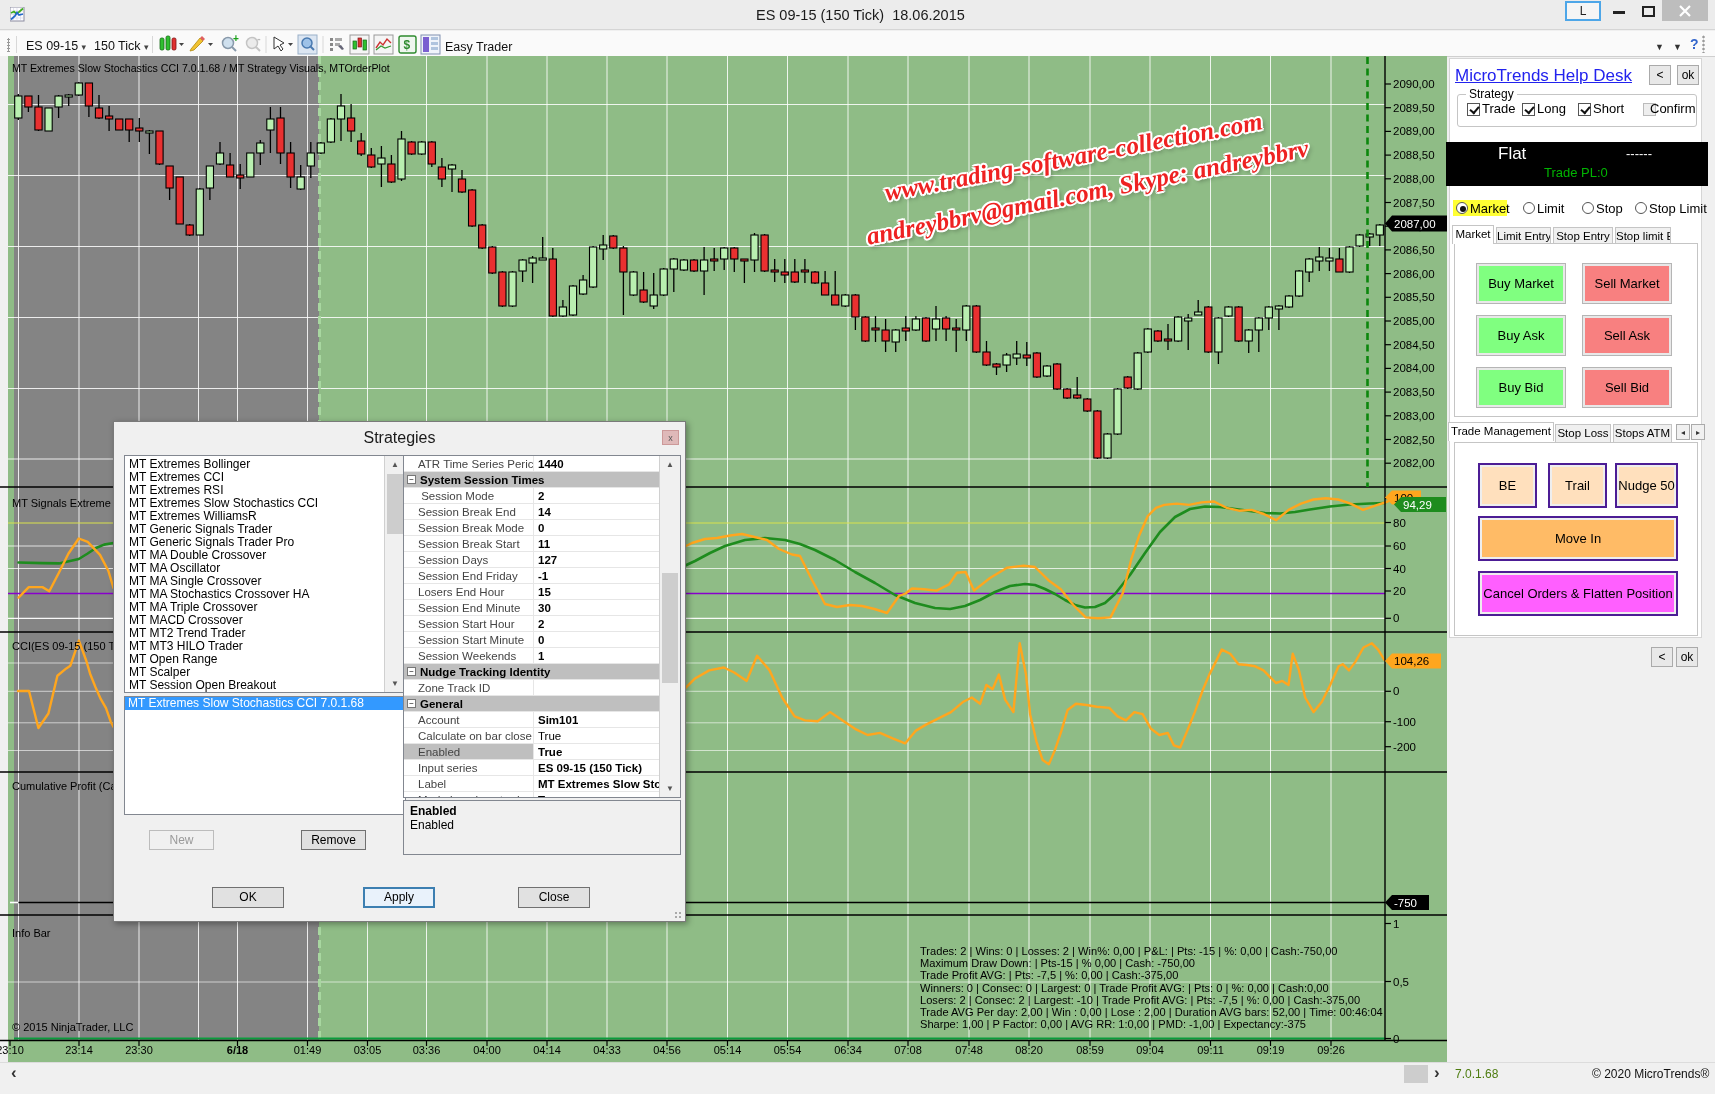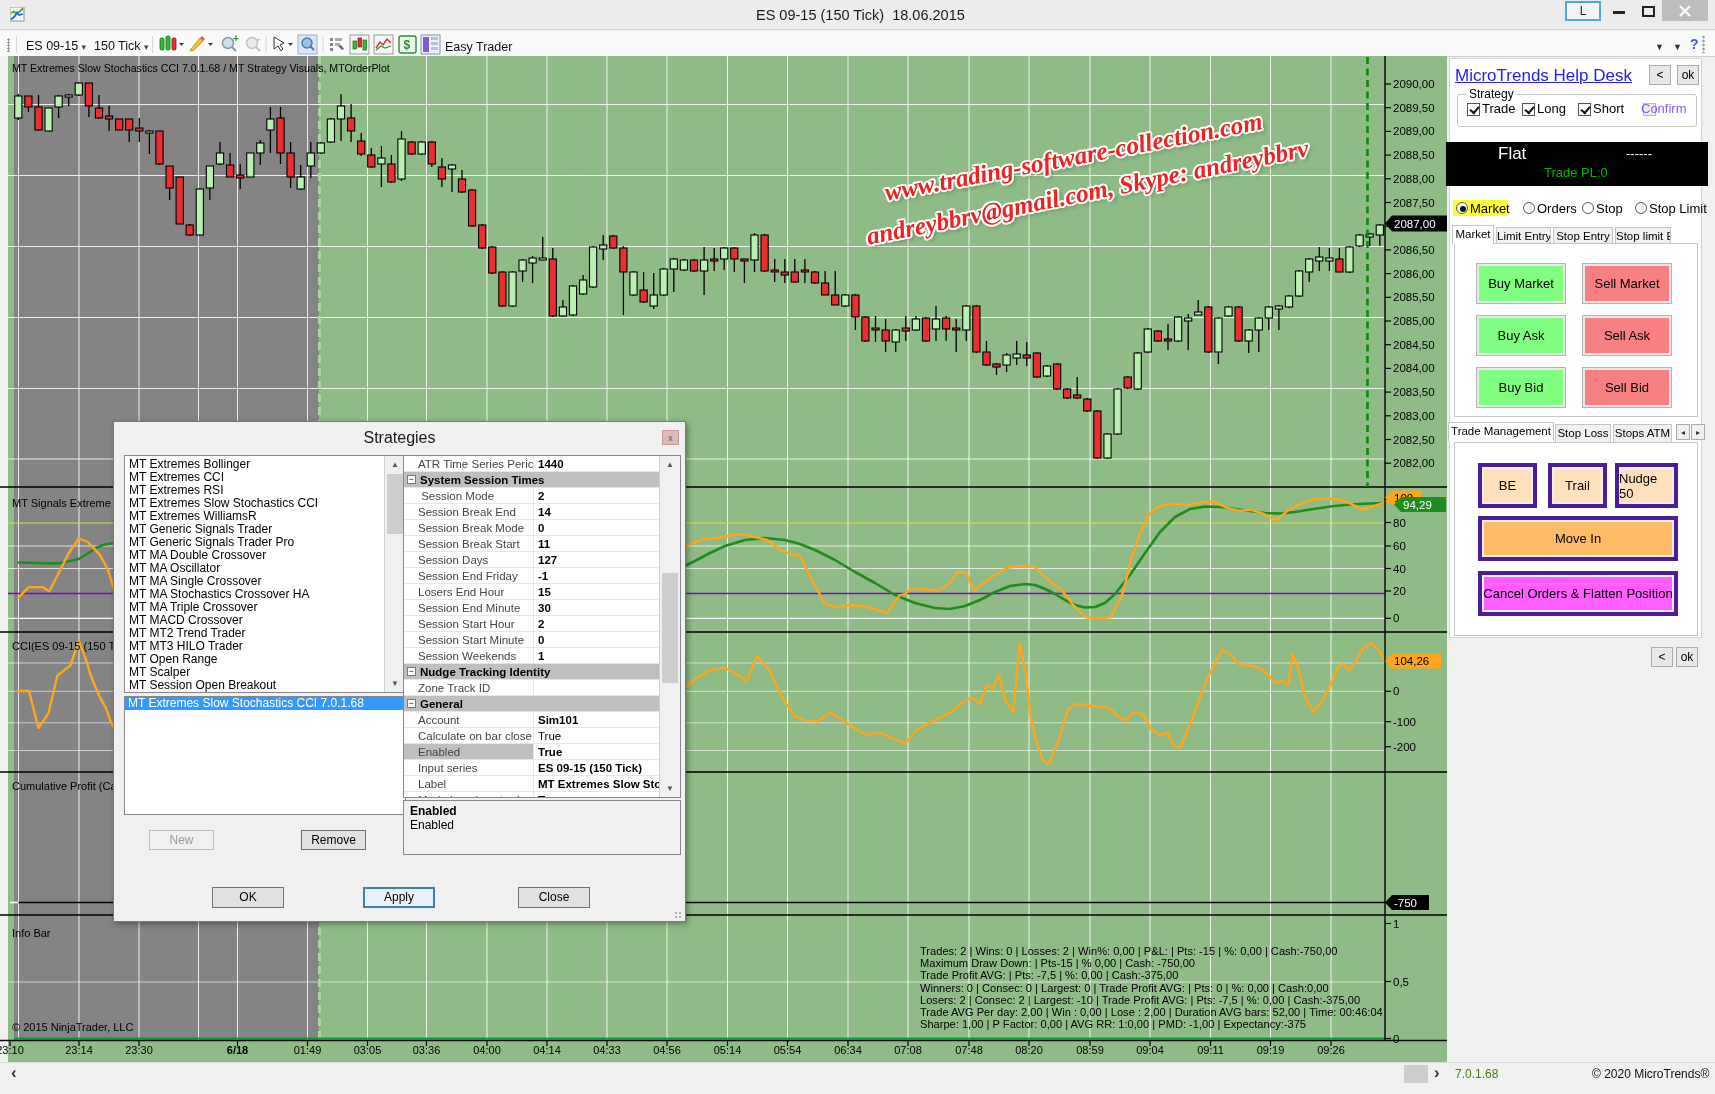--- a/index.html
+++ b/index.html
@@ -19,21 +19,21 @@
 .cblbl {position:absolute;top:6px;font-size:13px}
 .rb {position:absolute;width:12px;height:12px;border:1px solid #555;border-radius:50%;background:#fff}
 .rbsel:after {content:"";position:absolute;left:2.5px;top:2.5px;width:6px;height:6px;border-radius:50%;background:#111}
 .rblbl {position:absolute;font-size:13px}
 .tab {position:absolute;height:18px;background:#f0f0f0;border:1px solid #c5c5c5;border-bottom:none;font-size:11.5px;text-align:center;line-height:17px;white-space:nowrap;overflow:hidden}
 .tabsel {background:#fff;height:19px;z-index:2}
 .sq {position:absolute;width:14px;height:16px;background:#f0f0f0;border:1px solid #aaa;font-size:8px;text-align:center;line-height:15px;color:#333}
 .big {position:absolute;width:90px;height:41px;border:1px solid #b5b5b5;box-shadow:inset 0 0 0 2px #e8e8e8;font-size:13px;display:flex;align-items:center;justify-content:center}
 .bgreen {background:#80ff80}
 .bred {background:#f88080}
-.peach {position:absolute;height:45px;background:#ffe0bd;border:4px solid #4c1d95;box-shadow:inset 0 0 0 2px #eee;font-size:13px;display:flex;align-items:center;justify-content:center}
+.peach {position:absolute;height:45px;background:#ffe0bd;border:2px solid #4c1d95;box-shadow:inset 0 0 0 2px #eee;font-size:13px;display:flex;align-items:center;justify-content:center}
 .wm {position:absolute;font-family:"Liberation Serif",serif;font-style:italic;font-weight:bold;color:#e22;z-index:20;white-space:nowrap;transform-origin:left center;
  text-shadow:-1.5px -1.5px 0 #fff,1.5px -1.5px 0 #fff,-1.5px 1.5px 0 #fff,1.5px 1.5px 0 #fff,0 -2px 0 #fff,0 2px 0 #fff,-2px 0 0 #fff,2px 0 0 #fff,2px 3px 4px rgba(0,0,0,0.4)}
 </style></head><body>
 
 <div style="position:absolute;left:0;top:0;width:1715px;height:30px;background:#ececec;border-bottom:1px solid #d5d5d5">
   <svg style="position:absolute;left:10px;top:7px" width="15" height="15">
       <rect width="14" height="14" fill="#fdfdff" stroke="#8b8ba0"></rect>
       <path d="M3.5 1 V13 M7 1 V13 M10.5 1 V13 M1 4 H13 M1 7.5 H13 M1 11 H13" stroke="#d8d8ea" stroke-width="0.7"></path>
       <polyline points="1,6 4,4.5 6,6.5 9,5 13,1.5" fill="none" stroke="#3fae1f" stroke-width="1.8"></polyline>
       <polyline points="1,12.5 5,9 7,5.5 9,8 13,7" fill="none" stroke="#2569c8" stroke-width="1.8"></polyline>
@@ -603,32 +603,32 @@
  <div class="sbtn" style="left:228px;top:7px;width:22px">ok</div>
  <div style="position:absolute;left:8px;top:36px;width:240px;height:33px;border:1px solid #c5c5c5;border-radius:3px">
    <div style="position:absolute;left:8px;top:-8px;background:#fff;padding:0 3px;font-size:12px">Strategy</div>
    <span class="cb" style="left:9px"></span>
       <span class="cblbl" style="left:24px">Trade</span>
    <span class="cb" style="left:64px"></span>
       <span class="cblbl" style="left:79px">Long</span>
    <span class="cb" style="left:120px"></span>
       <span class="cblbl" style="left:135px">Short</span>
    <span class="cbe" style="left:185px"></span>
-      <span class="cblbl" style="left:183px;color:#8b5cf6">Confirm</span>
+      <span class="cblbl" style="left:192px;color:#000000">Confirm</span>
  </div>
  <div style="position:absolute;left:-3px;top:84px;width:262px;height:44px;background:#000;color:#fff">
     <span style="position:absolute;left:52px;top:2px;font-size:17px">Flat</span>
     <span style="position:absolute;left:180px;top:4px;font-size:13px">------</span>
     <span style="position:absolute;left:98px;top:23px;font-size:13px;color:#00b400">Trade PL:0</span>
  </div>
  <div style="position:absolute;left:4px;top:142px;width:54px;height:16px;background:#ffff33"></div>
  <span class="rb rbsel" style="left:7px;top:144px"></span>
     <span class="rblbl" style="left:21px;top:143px">Market</span>
  <span class="rb" style="left:74px;top:144px"></span>
-    <span class="rblbl" style="left:88px;top:143px">Orders</span>
+    <span class="rblbl" style="left:88px;top:143px">Limit</span>
  <span class="rb" style="left:133px;top:144px"></span>
     <span class="rblbl" style="left:147px;top:143px">Stop</span>
  <span class="rb" style="left:186px;top:144px"></span>
     <span class="rblbl" style="left:200px;top:143px">Stop Limit</span>
  <div class="tab tabsel" style="left:3px;top:167px;width:42px">Market</div>
  <div class="tab" style="left:47px;top:169px;width:55px">Limit Entry</div>
  <div class="tab" style="left:104px;top:169px;width:60px">Stop Entry</div>
  <div class="tab" style="left:166px;top:169px;width:56px">Stop limit Entry</div>
  <div style="position:absolute;left:5px;top:185px;width:244px;height:174px;background:#fff;border:1px solid #c5c5c5"></div>
  <div class="big bgreen" style="left:27px;top:205px">Buy Market</div>

